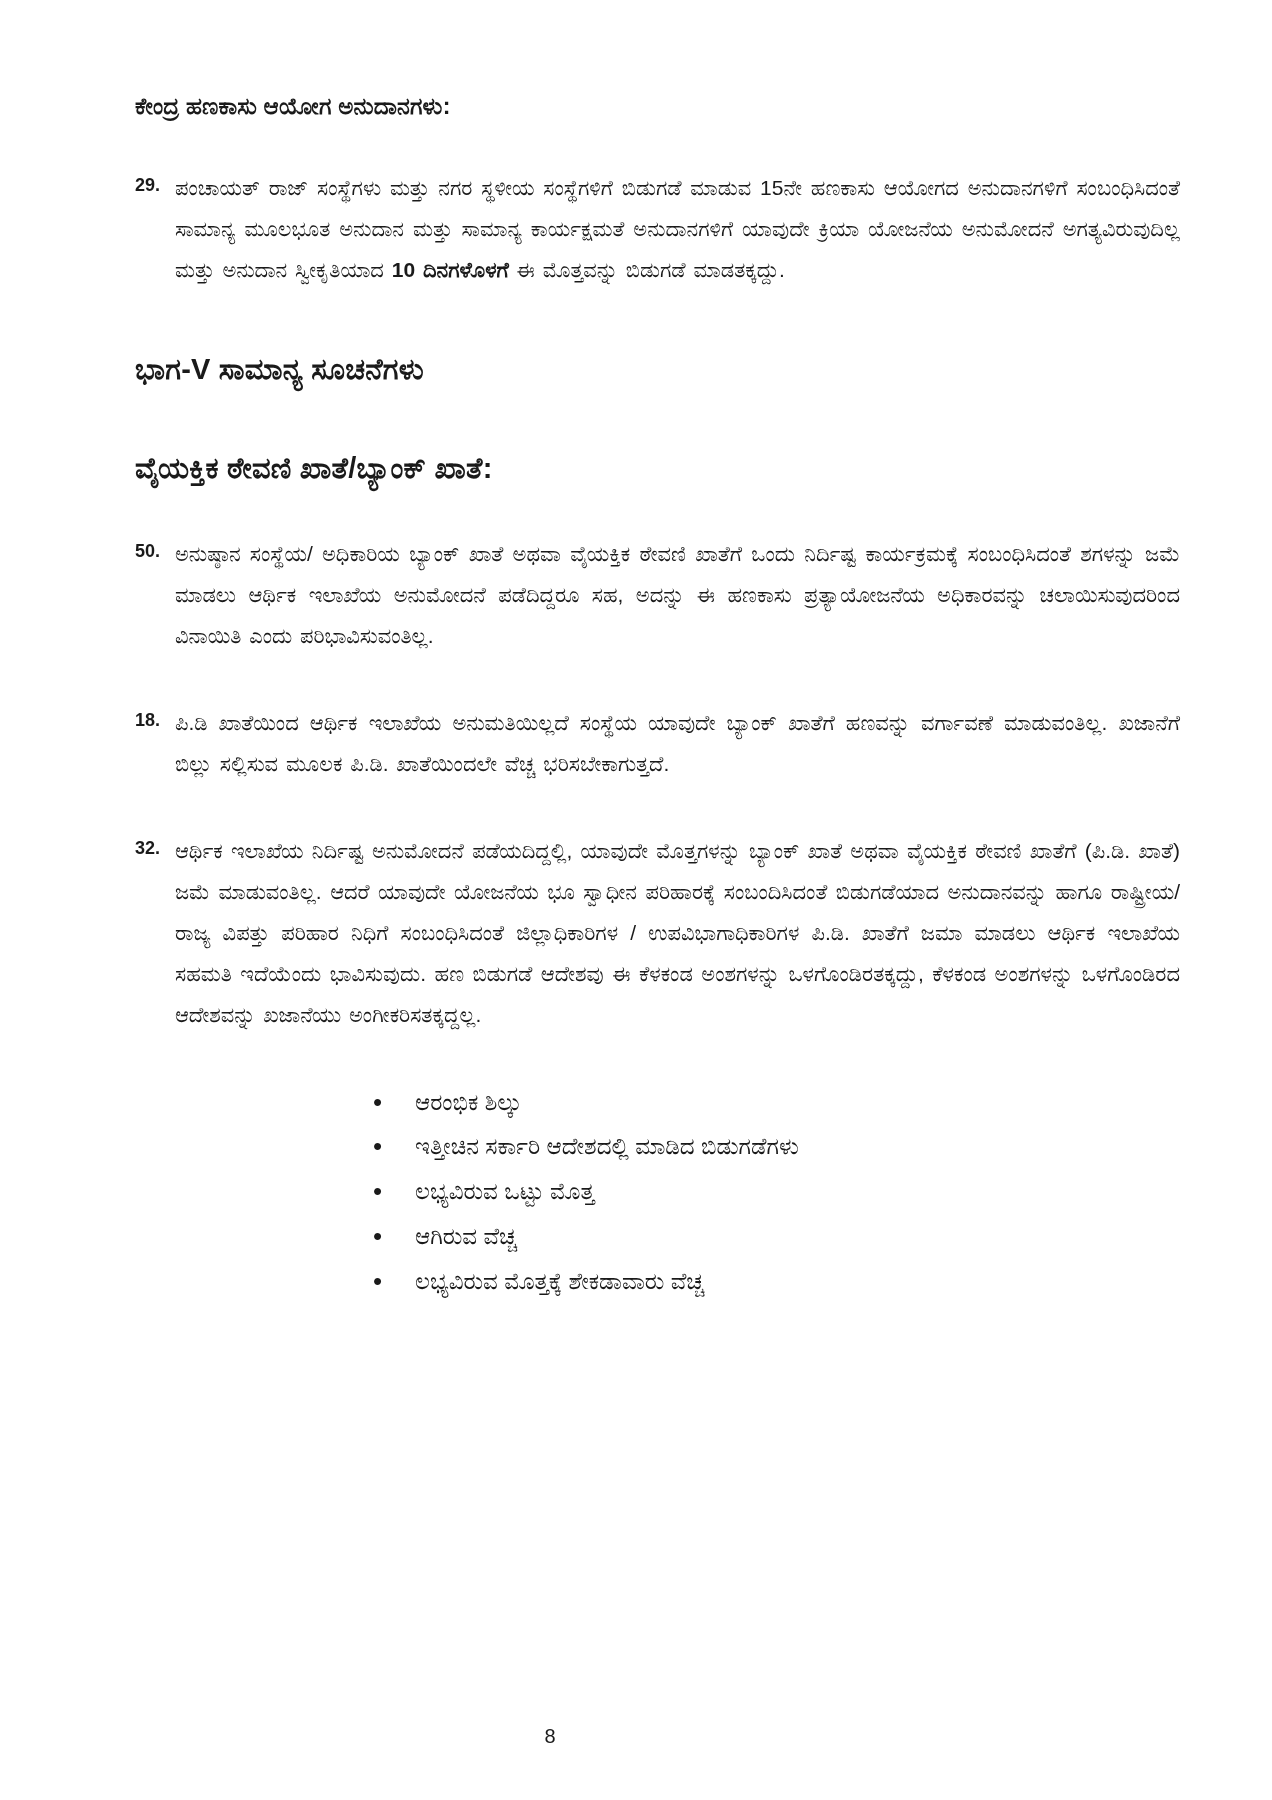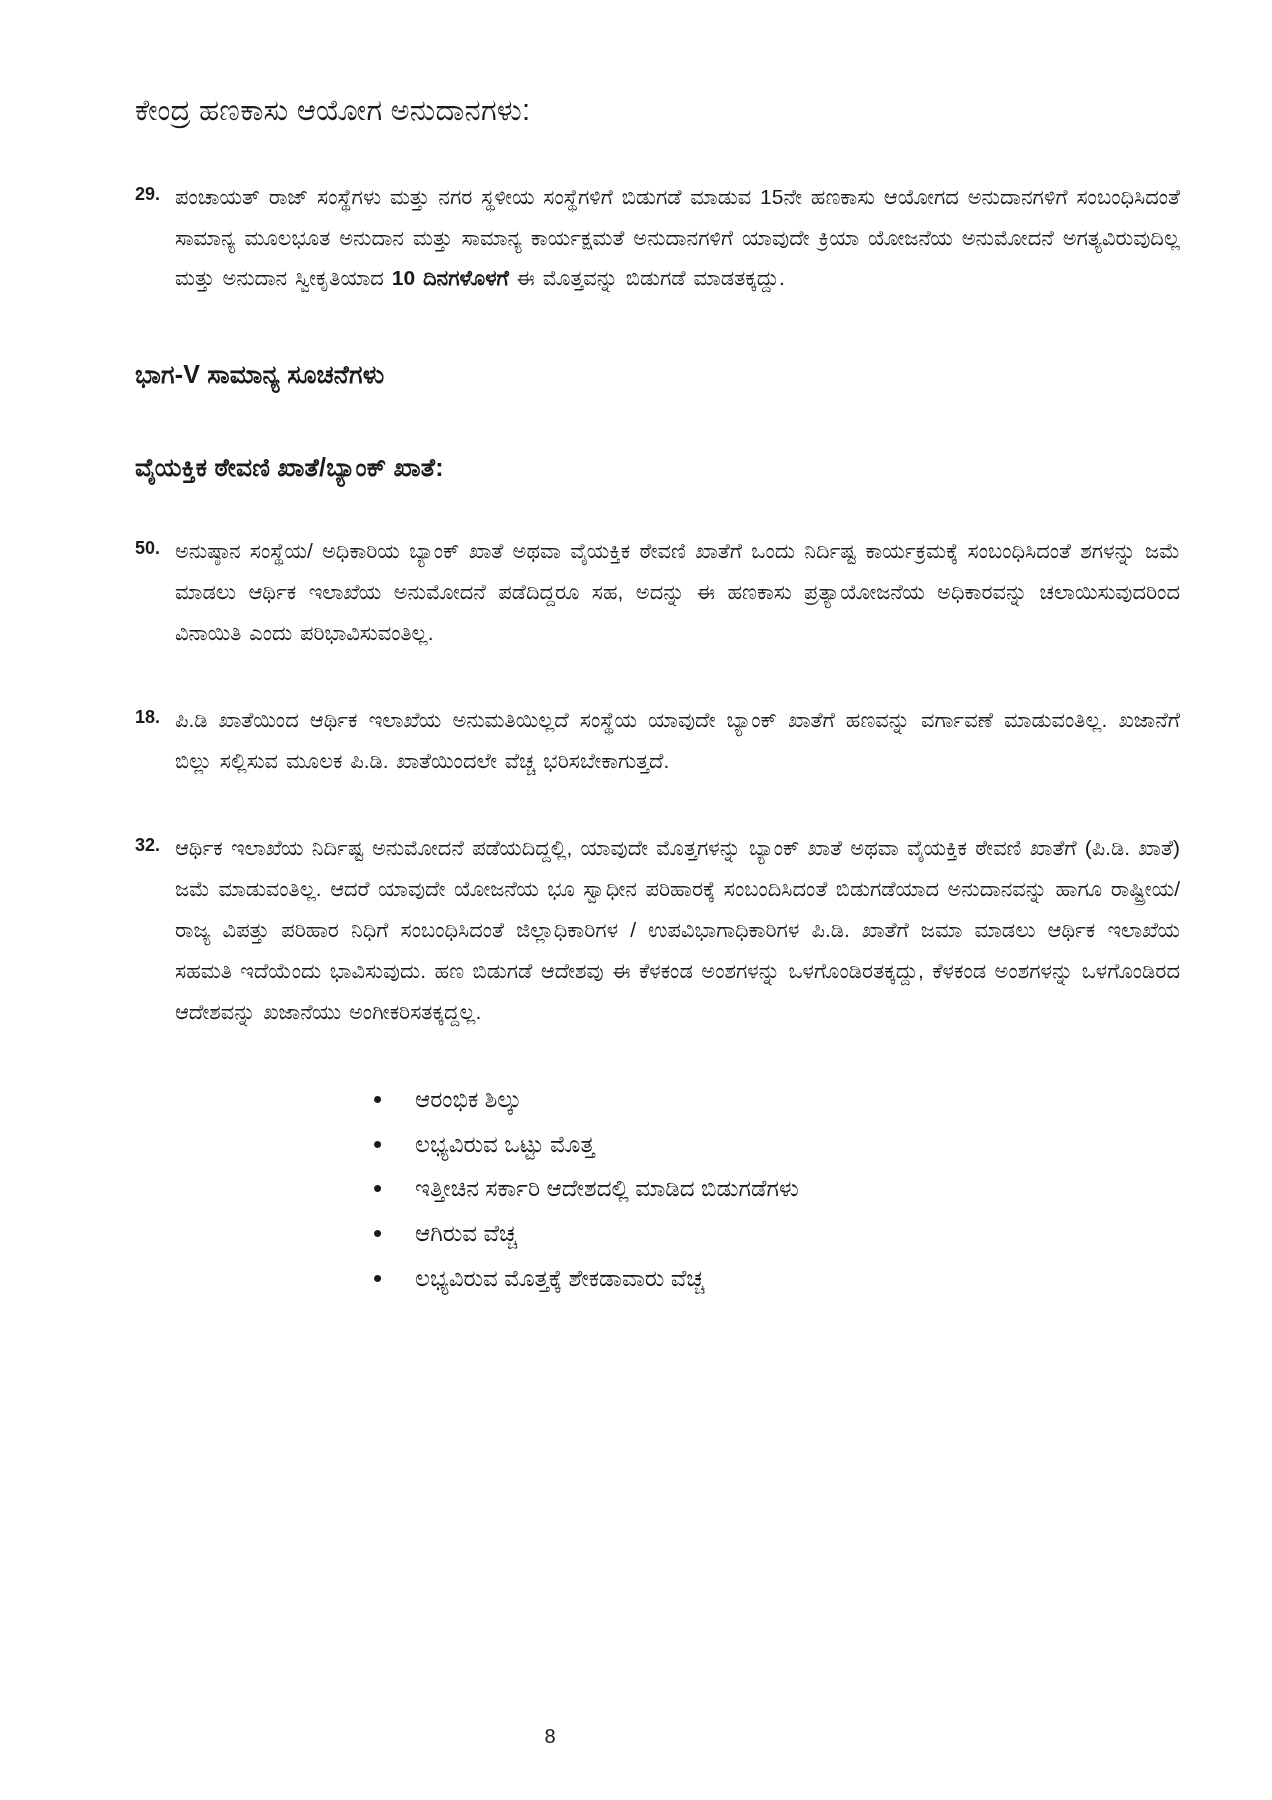--- a/index.html
+++ b/index.html
@@ -16,28 +16,28 @@
   }
   .page {
     position: relative;
     width: 1272px;
     height: 1800px;
     background: #ffffff;
     box-sizing: border-box;
     padding: 90px 92px 0 135px;
   }
   .doc-heading {
-    font-size: 29px;
-    font-weight: normal;
+    font-size: 23px;
+    font-weight: bold;
     line-height: 1.4;
     margin: 0 0 42px 0;
     letter-spacing: 0.2px;
   }
   .section-heading {
-    font-size: 25px;
+    font-size: 29px;
     font-weight: bold;
     line-height: 1.4;
     margin: 58px 0 0 0;
     letter-spacing: 0.2px;
   }
   .num-para {
     display: flex;
     align-items: flex-start;
     margin: 46px 0 0 0;
   }
@@ -113,21 +113,21 @@
     <div class="para-body">ಪಿ.ಡಿ ಖಾತೆಯಿಂದ ಆರ್ಥಿಕ ಇಲಾಖೆಯ ಅನುಮತಿಯಿಲ್ಲದೆ ಸಂಸ್ಥೆಯ ಯಾವುದೇ ಬ್ಯಾಂಕ್ ಖಾತೆಗೆ ಹಣವನ್ನು ವರ್ಗಾವಣೆ ಮಾಡುವಂತಿಲ್ಲ. ಖಜಾನೆಗೆ ಬಿಲ್ಲು ಸಲ್ಲಿಸುವ ಮೂಲಕ ಪಿ.ಡಿ. ಖಾತೆಯಿಂದಲೇ ವೆಚ್ಚ ಭರಿಸಬೇಕಾಗುತ್ತದೆ.</div>
   </div>
 
   <div class="num-para">
     <span class="para-num">32.</span>
     <div class="para-body">ಆರ್ಥಿಕ ಇಲಾಖೆಯ ನಿರ್ದಿಷ್ಟ ಅನುಮೋದನೆ ಪಡೆಯದಿದ್ದಲ್ಲಿ, ಯಾವುದೇ ಮೊತ್ತಗಳನ್ನು ಬ್ಯಾಂಕ್ ಖಾತೆ ಅಥವಾ ವೈಯಕ್ತಿಕ ಠೇವಣಿ ಖಾತೆಗೆ (ಪಿ.ಡಿ. ಖಾತೆ) ಜಮೆ ಮಾಡುವಂತಿಲ್ಲ.  ಆದರೆ ಯಾವುದೇ ಯೋಜನೆಯ ಭೂ ಸ್ವಾಧೀನ ಪರಿಹಾರಕ್ಕೆ ಸಂಬಂದಿಸಿದಂತೆ ಬಿಡುಗಡೆಯಾದ ಅನುದಾನವನ್ನು ಹಾಗೂ ರಾಷ್ಟ್ರೀಯ/ರಾಜ್ಯ ವಿಪತ್ತು ಪರಿಹಾರ ನಿಧಿಗೆ ಸಂಬಂಧಿಸಿದಂತೆ ಜಿಲ್ಲಾಧಿಕಾರಿಗಳ / ಉಪವಿಭಾಗಾಧಿಕಾರಿಗಳ ಪಿ.ಡಿ. ಖಾತೆಗೆ ಜಮಾ ಮಾಡಲು ಆರ್ಥಿಕ ಇಲಾಖೆಯ ಸಹಮತಿ ಇದೆಯೆಂದು ಭಾವಿಸುವುದು. ಹಣ ಬಿಡುಗಡೆ ಆದೇಶವು ಈ ಕೆಳಕಂಡ ಅಂಶಗಳನ್ನು ಒಳಗೊಂಡಿರತಕ್ಕದ್ದು, ಕೆಳಕಂಡ ಅಂಶಗಳನ್ನು ಒಳಗೊಂಡಿರದ ಆದೇಶವನ್ನು ಖಜಾನೆಯು ಅಂಗೀಕರಿಸತಕ್ಕದ್ದಲ್ಲ.</div>
   </div>
 
   <ul class="bullet-list">
     <li>ಆರಂಭಿಕ ಶಿಲ್ಕು</li>
+    <li>ಇತ್ತೀಚಿನ ಸರ್ಕಾರಿ ಆದೇಶದಲ್ಲಿ ಮಾಡಿದ ಬಿಡುಗಡೆಗಳು</li>
     <li>ಲಭ್ಯವಿರುವ ಒಟ್ಟು ಮೊತ್ತ</li>
-    <li>ಇತ್ತೀಚಿನ ಸರ್ಕಾರಿ ಆದೇಶದಲ್ಲಿ ಮಾಡಿದ ಬಿಡುಗಡೆಗಳು</li>
     <li>ಆಗಿರುವ ವೆಚ್ಚ</li>
     <li>ಲಭ್ಯವಿರುವ ಮೊತ್ತಕ್ಕೆ ಶೇಕಡಾವಾರು ವೆಚ್ಚ</li>
   </ul>
 
   <div class="page-footer">8</div>
 
 </div>
 
 </body></html>

